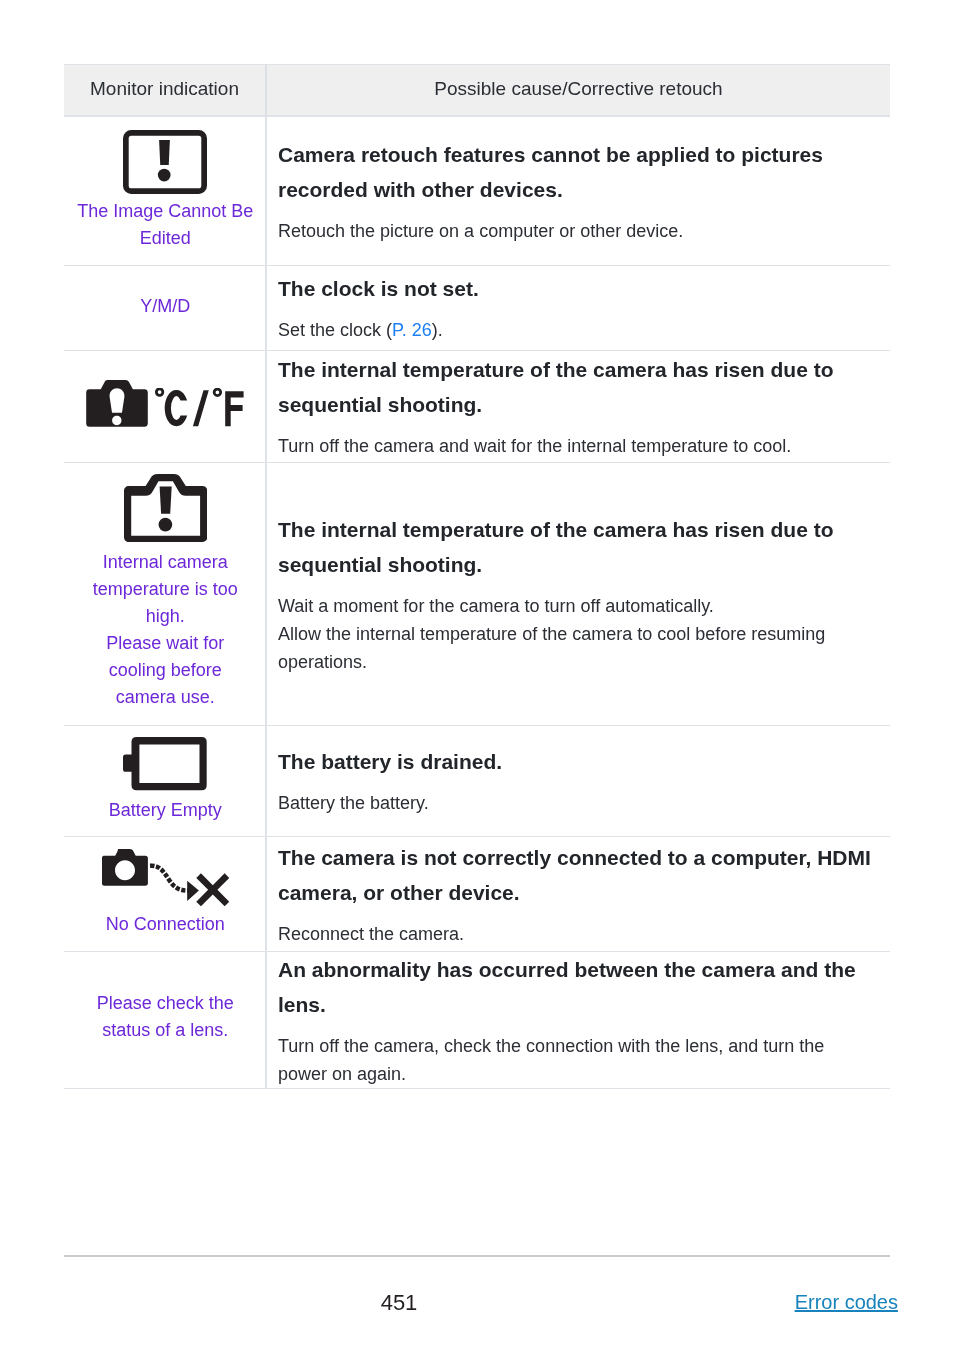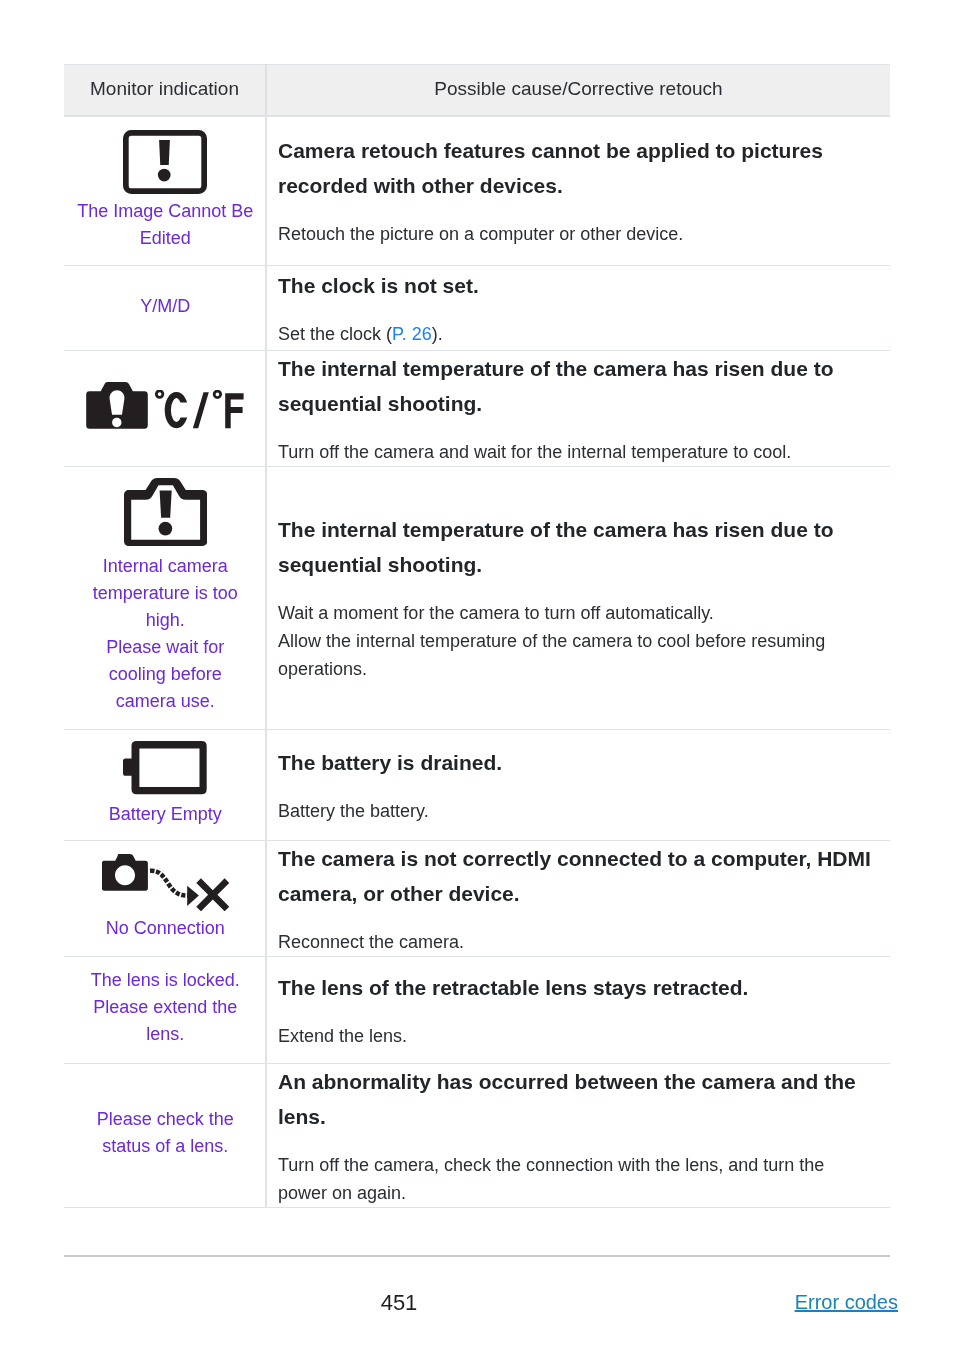--- a/index.html
+++ b/index.html
@@ -31,21 +31,21 @@
   .errtable thead th + th{border-left:2px solid #dce0e5;}
 
   .ind{
     text-align:center;font-size:18px;line-height:27px;color:#6d28d9;
     width:177.5px;margin:0 0 0 12.5px;padding:0;
   }
   .indtext{white-space:pre-line;}
   .ind > .indtext:only-child{position:relative;top:-2.5px;}
   .act{padding:0 0 0 11px;width:595px;}
   .act .hd{font-weight:700;font-size:21px;line-height:35px;margin:0;color:#22262b;}
-  .act .bd{font-weight:400;font-size:18px;line-height:28px;margin:17px 0 0 0;color:#2b2e34;white-space:pre-line;}
+  .act .bd{font-weight:400;font-size:18px;line-height:28px;margin:10px 0 0 0;color:#2b2e34;white-space:pre-line;}
   a.pref{color:#1b7ff5;text-decoration:none;}
 
   .iconbox{display:block;margin:0 auto 4.5px auto;}
 
   .footer-rule{position:absolute;left:64px;top:1255px;width:826px;height:2px;background:#cbcbcb;}
   .pageno{position:absolute;left:0;top:1291.5px;width:798px;text-align:center;font-size:22px;line-height:22px;color:#231f20;}
   .secname{position:absolute;right:56px;top:1294px;font-size:20px;line-height:17px;color:#1782bc;text-decoration:underline;}
   svg{display:block;}
 </style>
 </head>
@@ -183,34 +183,20 @@
           </div>
         </td>
         <td class="c2">
           <div class="act">
             <p class="hd">The camera is not correctly connected to a computer, HDMI camera, or other device.</p>
             <p class="bd">Reconnect the camera.</p>
           </div>
         </td>
       </tr>
 
-      <tr style="height:107px">
-        <td class="c1">
-          <div class="ind">
-              <div class="indtext">The lens is locked.
-Please extend the lens.</div>
-            </div>
-        </td>
-        <td class="c2">
-          <div class="act">
-            <p class="hd">The lens of the retractable lens stays retracted.</p>
-            <p class="bd">Extend the lens.</p>
-          </div>
-        </td>
-      </tr>
 
       <tr style="height:112px">
         <td class="c1">
           <div class="ind">
               <div class="indtext">Please check the status of a lens.</div>
             </div>
         </td>
         <td class="c2">
           <div class="act">
             <p class="hd">An abnormality has occurred between the camera and the lens.</p>

